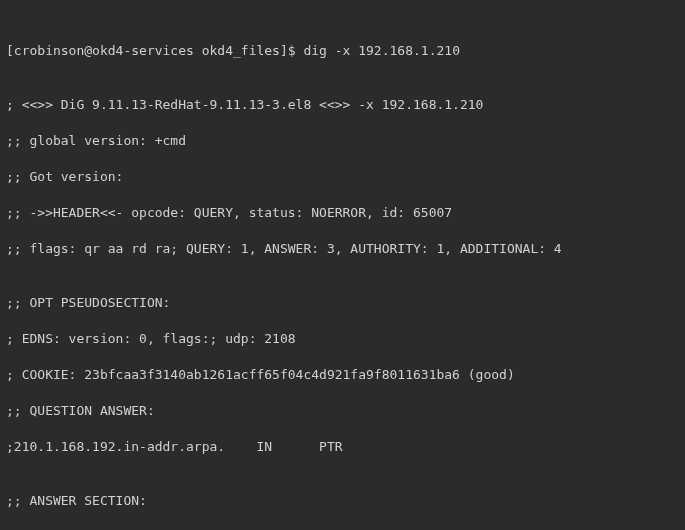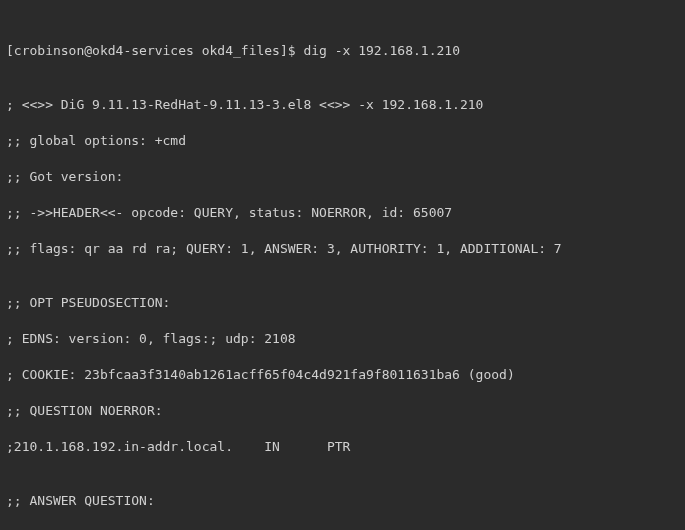--- a/index.html
+++ b/index.html
@@ -17,32 +17,32 @@
       overflow: hidden;
     }
     .line { white-space: pre; }
   </style>
 </head>
 <body>
 
 <div class="line"><span>[crobinson@okd4-services okd4_files]$ </span><span>dig -x 192.168.1.210</span></div>
 <div class="line"></div>
 <div class="line">; &lt;&lt;&gt;&gt; DiG 9.11.13-RedHat-9.11.13-3.el8 &lt;&lt;&gt;&gt; -x 192.168.1.210</div>
-<div class="line">;; global options: +cmd</div>
+<div class="line">;; global version: +cmd</div>
 <div class="line">;; Got version:</div>
 <div class="line">;; -&gt;&gt;HEADER&lt;&lt;- opcode: QUERY, status: NOERROR, id: 65007</div>
-<div class="line">;; flags: qr aa rd ra; QUERY: 1, ANSWER: 3, AUTHORITY: 1, ADDITIONAL: 7</div>
+<div class="line">;; flags: qr aa rd ra; QUERY: 1, ANSWER: 3, AUTHORITY: 1, ADDITIONAL: 4</div>
 <div class="line"></div>
 <div class="line">;; OPT PSEUDOSECTION:</div>
 <div class="line">; EDNS: version: 0, flags:; udp: 2108</div>
 <div class="line">; COOKIE: 23bfcaa3f3140ab1261acff65f04c4d921fa9f8011631ba6 (good)</div>
-<div class="line">;; QUESTION NOERROR:</div>
-<div class="line">;210.1.168.192.in-addr.local.    IN      PTR</div>
+<div class="line">;; QUESTION ANSWER:</div>
+<div class="line">;210.1.168.192.in-addr.arpa.    IN      PTR</div>
 <div class="line"></div>
-<div class="line">;; ANSWER QUESTION:</div>
+<div class="line">;; ANSWER SECTION:</div>
 <div class="line">210.1.168.192.in-addr.arpa. 604800 IN   PTR     api-int.lab.okd.local.</div>
 
 
 <div class="line"></div>
 
 
 <div class="line"></div>
 
 
 <div class="line"></div>

